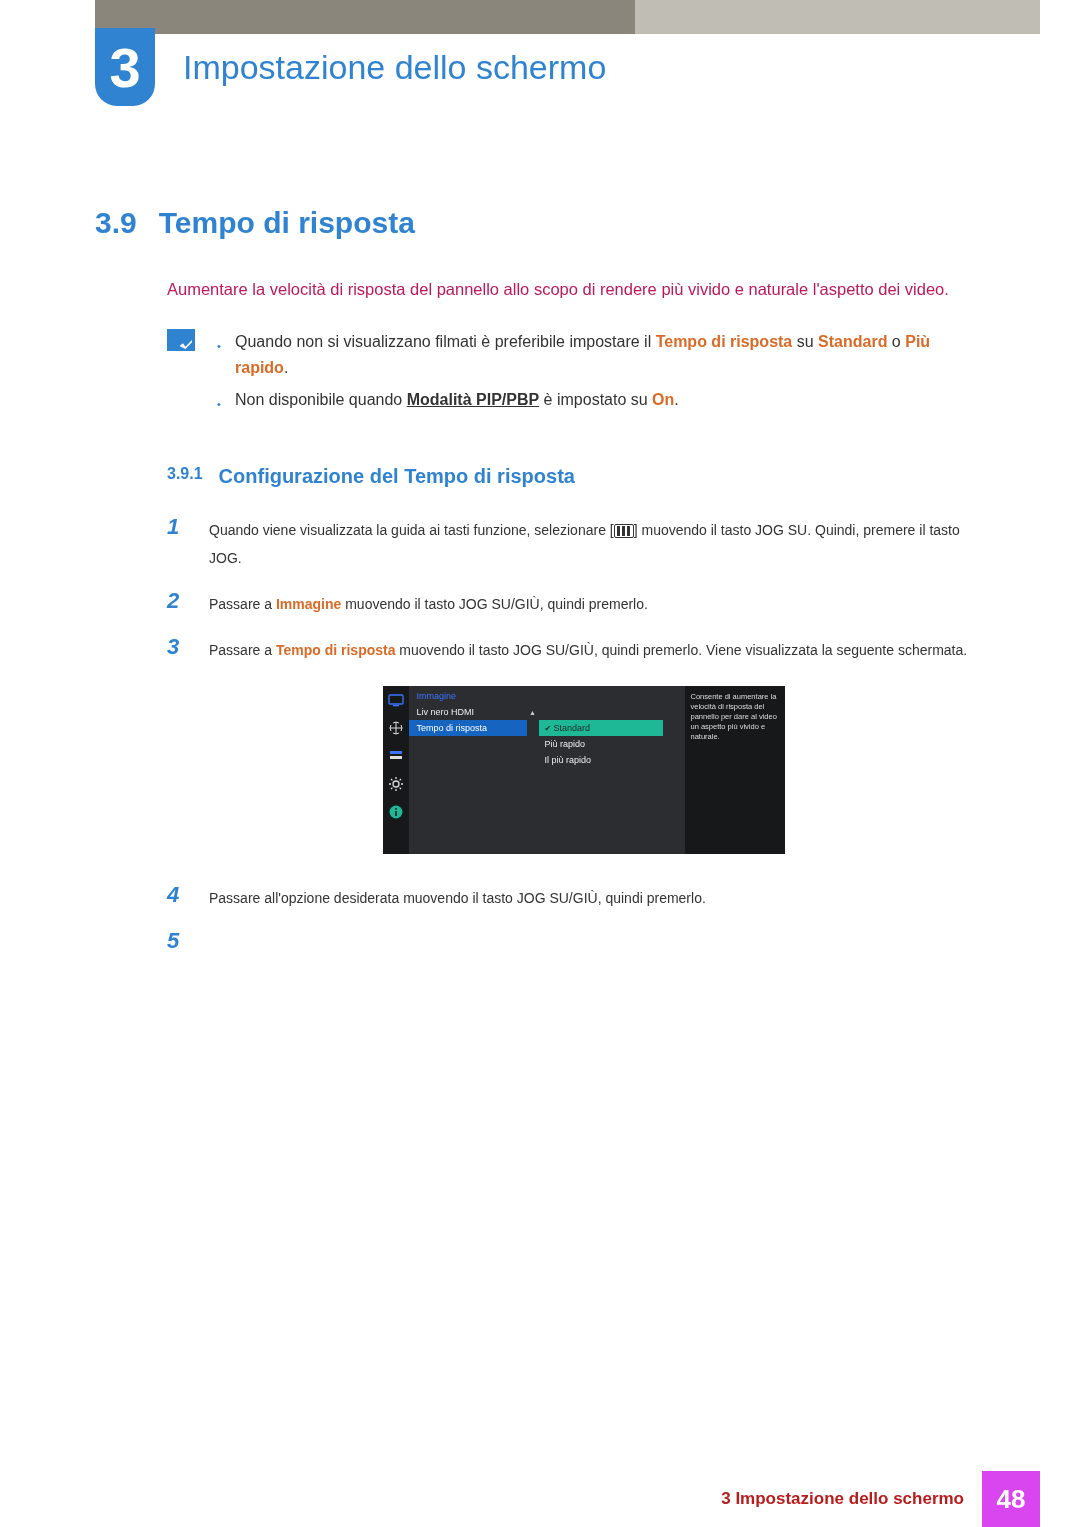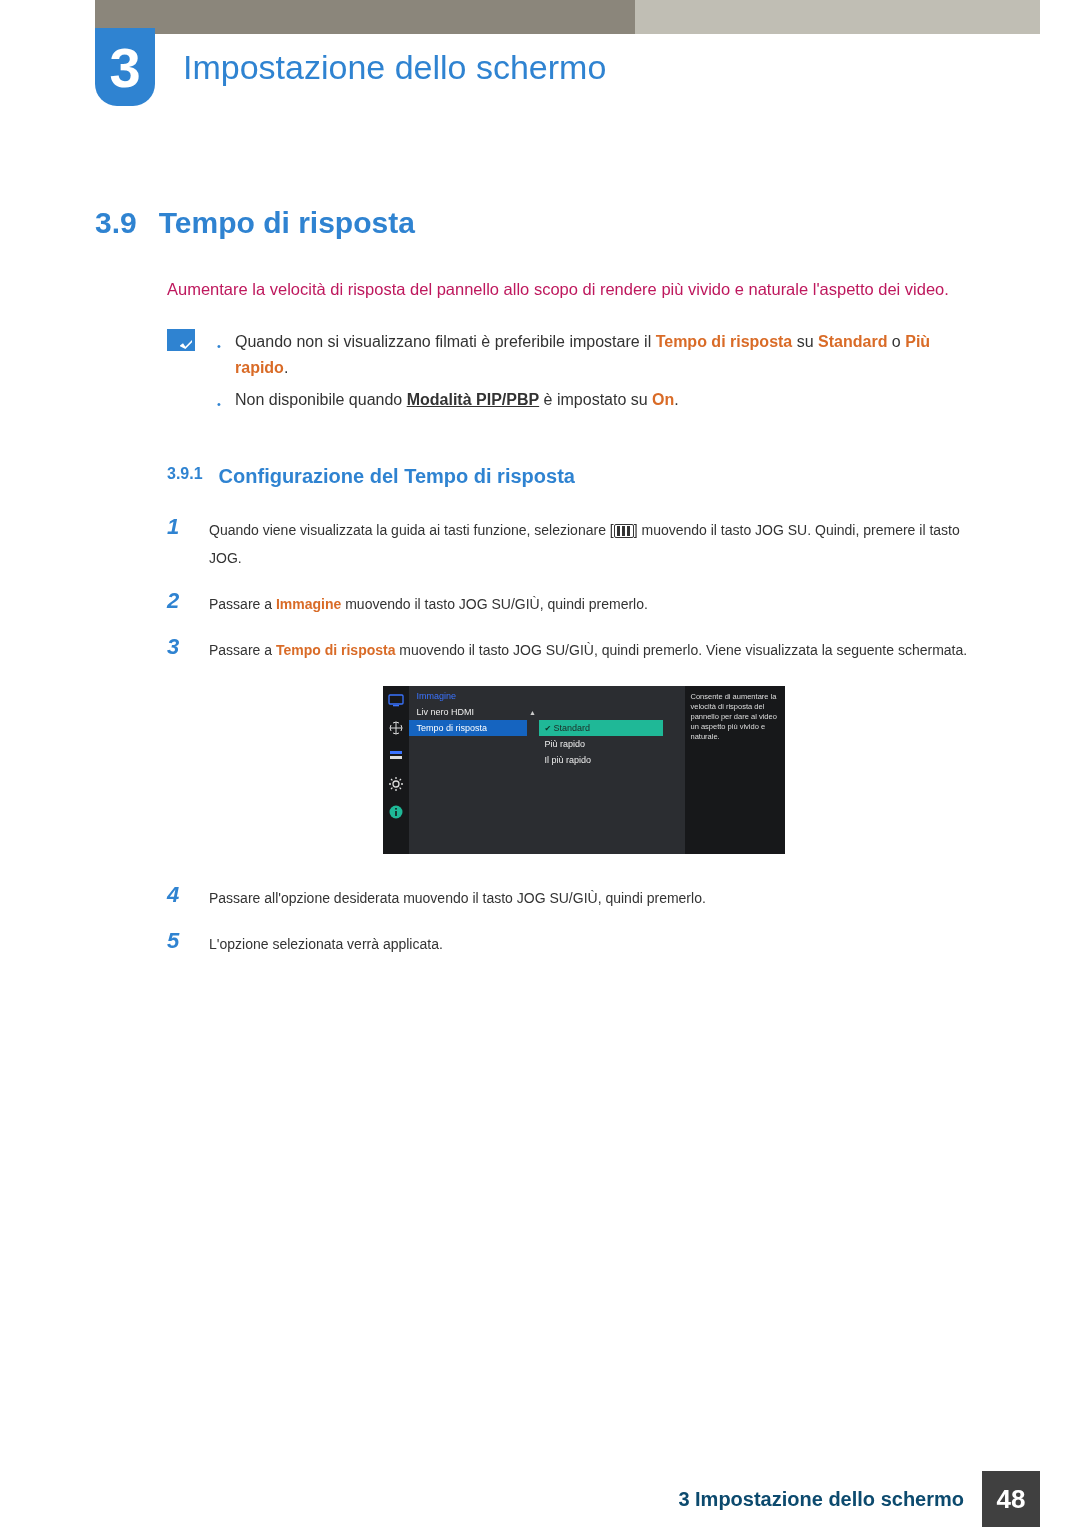--- a/index.html
+++ b/index.html
@@ -228,27 +228,27 @@
     bottom:0; left:0; right:0;
     height:56px;
     display:flex;
     justify-content:flex-end;
     align-items:stretch;
   }
   .footer .ftext{
     display:flex;
     align-items:center;
     padding-right:18px;
-    font-size:20px;
-    color:#0c4a6e;
+    font-size:17px;
+    color:#b91c1c;
     font-weight:bold;
   }
   .footer .pagebox{
     width:58px;
-    background:#404040;
+    background:#d946ef;
     color:#fff;
     display:flex;
     align-items:center;
     justify-content:center;
     font-size:26px;
     font-weight:bold;
     margin-right:40px;
   }
 </style>
 </head>
@@ -378,21 +378,20 @@
           <div class="osd-side">Consente di aumentare la velocità di risposta del pannello per dare al video un aspetto più vivido e naturale.</div>
         </div>
       </div>
 
       <div class="step">
         <div class="step-num">4</div>
         <div class="step-text">Passare all'opzione desiderata muovendo il tasto JOG SU/GIÙ, quindi premerlo.</div>
       </div>
       <div class="step">
         <div class="step-num">5</div>
-        <div class="step-text">L'opzione selezionata verrà applicata.</div>
       </div>
     </div>
 
   </div>
 
   <div class="footer">
     <div class="ftext">3 Impostazione dello schermo</div>
     <div class="pagebox">48</div>
   </div>
 

